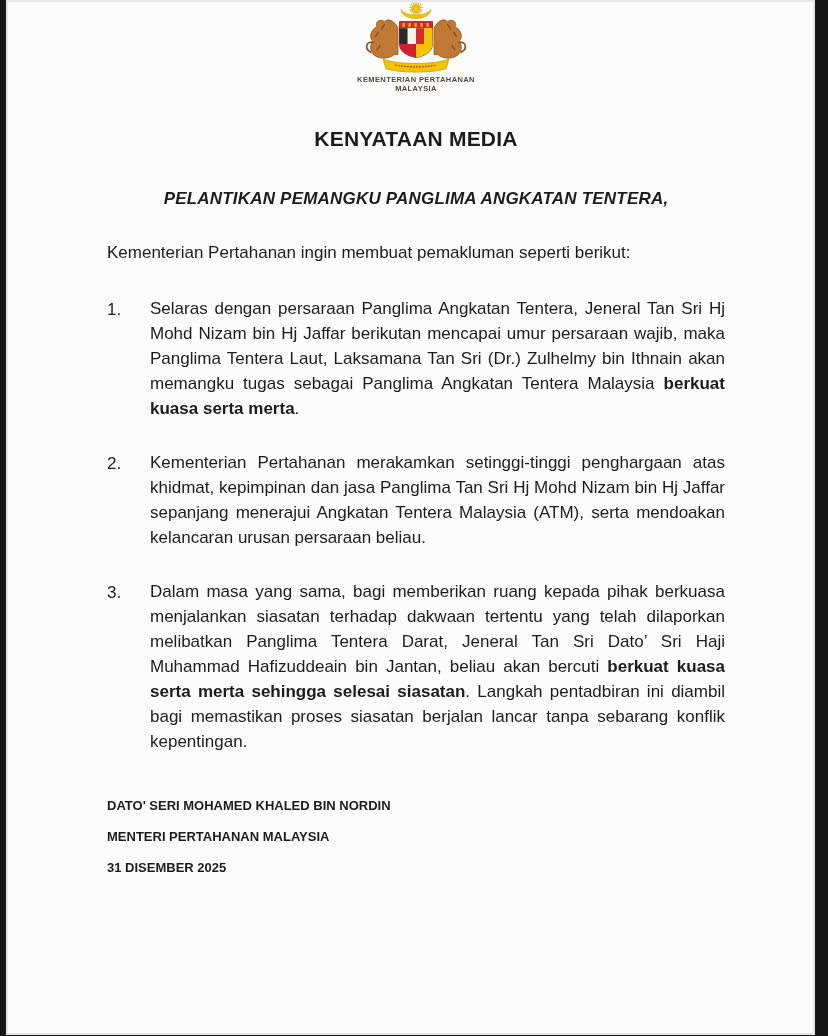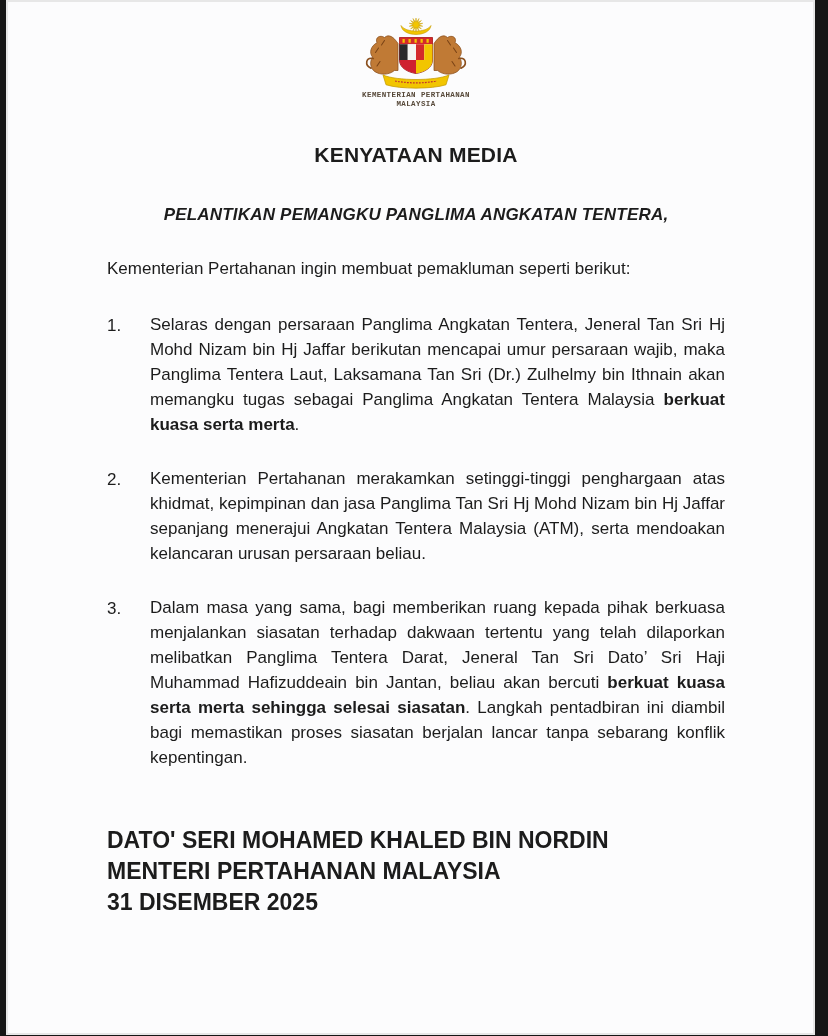--- a/index.html
+++ b/index.html
@@ -9,21 +9,21 @@
     font-family:"Liberation Sans","DejaVu Sans",sans-serif;
     color:#1c1c1c;
   }
   .page{
     position:absolute;left:8px;top:2px;width:805px;height:1031px;
     background:#fcfcfd;
     box-shadow:0 0 0 2px #e7e7e7;
     overflow:hidden;
   }
   .content{padding:0 88px 0 99px;}
-  .crest-wrap{text-align:center;padding-top:16px;font-family:Liberation Mono, monospace;}
+  .crest-wrap{text-align:center;padding-top:0;}
   svg.crest{width:106px;height:72px;display:block;margin:0 auto;}
   .ministry{
     font-size:7.5px;font-weight:bold;letter-spacing:0.4px;
     line-height:9px;margin-top:1px;
   }
   .doc-type{
     text-align:center;font-size:21px;font-weight:bold;
     letter-spacing:0.2px;line-height:18px;margin:37px 0 0;
   }
   .doc-title{
@@ -34,21 +34,21 @@
   .paras{margin-top:34px;}
   .para{position:relative;padding-left:43px;margin:0 0 29px 0;}
   .para .num{
     position:absolute;left:0;top:0;font-size:17px;line-height:28.5px;
   }
   .para .ptxt{
     margin:0;font-size:17px;line-height:25px;
     text-align:justify;
   }
   .bold{font-weight:bold;}
-  .signature{margin-top:55px;font-size:23px;font-weight:bold;line-height:31px;}
+  .signature{margin-top:36px;font-size:13px;font-weight:bold;line-height:31px;}
   .signature div{white-space:nowrap;}
 </style>
 </head>
 <body style="color: rgb(28, 28, 28); background: rgb(22, 22, 22);">
 
 <div class="page" style="background: rgb(252, 252, 253);">
   <div class="content">
 
     <div class="crest-wrap">
       <svg class="crest" viewBox="0 0 140 96" aria-hidden="true">

